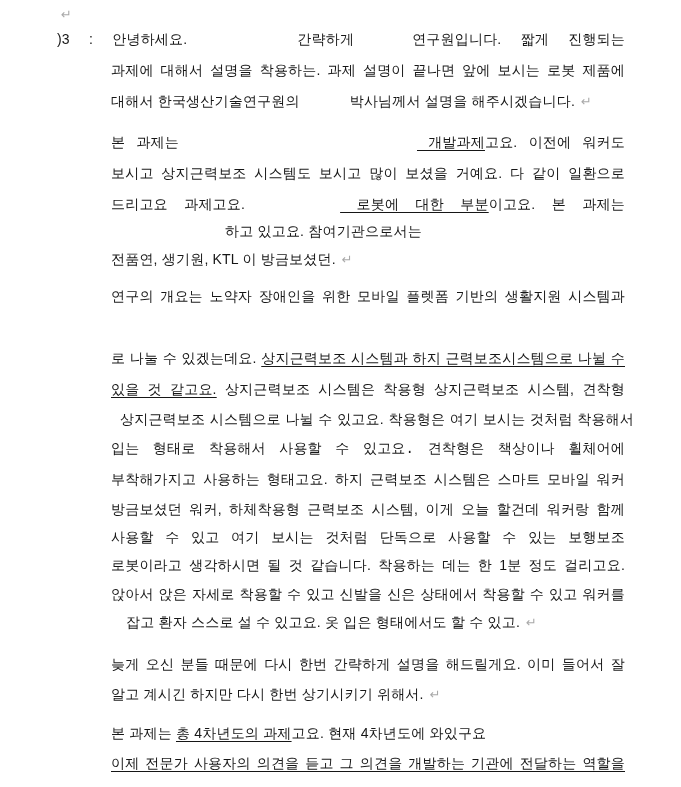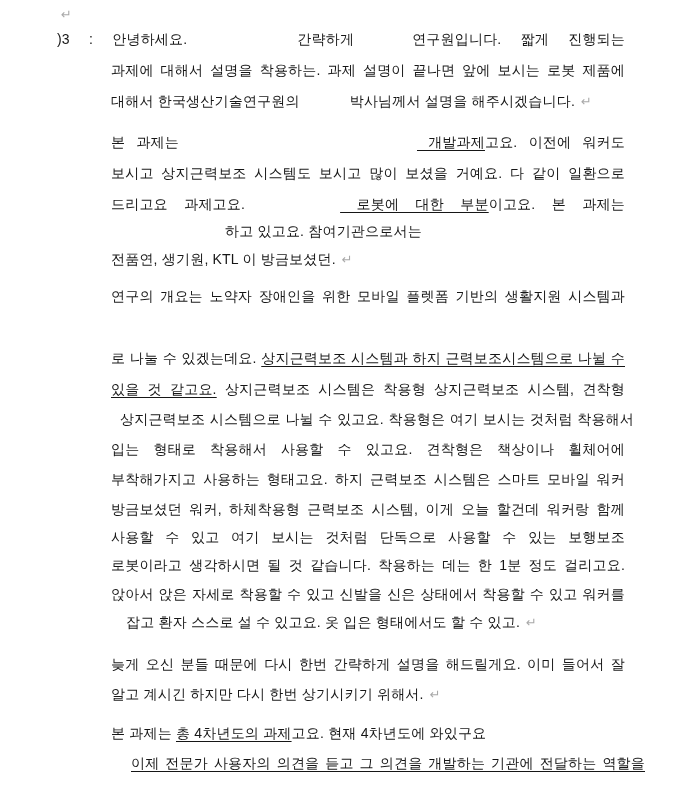--- a/index.html
+++ b/index.html
@@ -48,24 +48,24 @@
     <div class="line" style="top: 91px; left: 111px; color: rgb(22, 22, 22);"><span>대해서 한국생산기술연구원의</span><span class="gap" style="width: 50px;"></span><span>박사님께서 설명을 해주시겠습니다.</span><span class="mark" style="color: rgb(169, 169, 169);">↵</span></div>
     <div class="line just" style="top: 132px; left: 111px; width: 514px; color: rgb(22, 22, 22);"><span>본 과제는</span><span class="gap" style="width: 238px;"></span><span class="u"> 개발과제</span><span>고요. 이전에 워커도</span></div>
     <div class="line just" style="top: 163px; left: 111px; width: 514px; color: rgb(22, 22, 22);"><span>보시고 상지근력보조 시스템도 보시고 많이 보셨을 거예요. 다 같이 일환으로</span></div>
     <div class="line just" style="top: 194px; left: 111px; width: 514px; color: rgb(22, 22, 22);"><span>드리고요 과제고요.</span><span class="gap" style="width: 95px;"></span><span class="u"> 로봇에 대한 부분</span><span>이고요. 본 과제는</span></div>
     <div class="line" style="top: 221px; left: 225px; color: rgb(22, 22, 22);"><span>하고 있고요. 참여기관으로서는</span></div>
     <div class="line" style="top: 249px; left: 111px; color: rgb(22, 22, 22);"><span>전품연, 생기원, KTL 이 방금보셨던.</span><span class="mark" style="color: rgb(169, 169, 169);">↵</span></div>
     <div class="line just" style="top: 286px; left: 111px; width: 514px; color: rgb(22, 22, 22);"><span>연구의 개요는 노약자 장애인을 위한 모바일 플렛폼 기반의 생활지원 시스템과</span></div>
     <div class="line just" style="top: 348px; left: 111px; width: 514px; color: rgb(22, 22, 22);"><span>로 나눌 수 있겠는데요. </span><span class="u">상지근력보조 시스템과 하지 근력보조시스템으로 나뉠 수</span></div>
     <div class="line just" style="top: 379px; left: 111px; width: 514px; color: rgb(22, 22, 22);"><span class="u">있을 것 같고요.</span><span> 상지근력보조 시스템은 착용형 상지근력보조 시스템, 견착형</span></div>
     <div class="line just" style="top: 409px; left: 111px; width: 514px; color: rgb(22, 22, 22); margin-left: 9px;"><span>상지근력보조 시스템으로 나뉠 수 있고요. 착용형은 여기 보시는 것처럼 착용해서</span></div>
-    <div class="line just" style="top: 439px; left: 111px; width: 514px; color: rgb(22, 22, 22);"><span>입는 형태로 착용해서 사용할 수 있고요. 견착형은 책상이나 휠체어에</span></div>
+    <div class="line just" style="top: 439px; left: 111px; width: 514px; color: rgb(22, 22, 22); font-family: Liberation Mono, monospace;"><span>입는 형태로 착용해서 사용할 수 있고요. 견착형은 책상이나 휠체어에</span></div>
     <div class="line just" style="top: 469px; left: 111px; width: 514px; color: rgb(22, 22, 22);"><span>부착해가지고 사용하는 형태고요. 하지 근력보조 시스템은 스마트 모바일 워커</span></div>
     <div class="line just" style="top: 527px; left: 111px; width: 514px; color: rgb(22, 22, 22);"><span>사용할 수 있고 여기 보시는 것처럼 단독으로 사용할 수 있는 보행보조</span></div>
     <div class="line just" style="top: 499px; left: 111px; width: 514px; color: rgb(22, 22, 22);"><span>방금보셨던 워커, 하체착용형 근력보조 시스템, 이게 오늘 할건데 워커랑 함께</span></div>
     <div class="line just" style="top: 555px; left: 111px; width: 514px; color: rgb(22, 22, 22);"><span>로봇이라고 생각하시면 될 것 같습니다. 착용하는 데는 한 1분 정도 걸리고요.</span></div>
     <div class="line just" style="top: 584px; left: 111px; width: 514px; color: rgb(22, 22, 22);"><span>앉아서 앉은 자세로 착용할 수 있고 신발을 신은 상태에서 착용할 수 있고 워커를</span></div>
     <div class="line" style="top: 612px; left: 126px; color: rgb(22, 22, 22);"><span>잡고 환자 스스로 설 수 있고요. 옷 입은 형태에서도 할 수 있고.</span><span class="mark" style="color: rgb(169, 169, 169);">↵</span></div>
     <div class="line just" style="top: 654px; left: 111px; width: 514px; color: rgb(22, 22, 22);"><span>늦게 오신 분들 때문에 다시 한번 간략하게 설명을 해드릴게요. 이미 들어서 잘</span></div>
     <div class="line" style="top: 684px; left: 111px; color: rgb(22, 22, 22);"><span>알고 계시긴 하지만 다시 한번 상기시키기 위해서.</span><span class="mark" style="color: rgb(169, 169, 169);">↵</span></div>
     <div class="line" style="top: 723px; left: 111px; color: rgb(22, 22, 22);"><span>본 과제는 </span><span class="u">총 4차년도의 과제</span><span>고요. 현재 4차년도에 와있구요</span></div>
-    <div class="line just" style="top: 753px; left: 111px; width: 514px; color: rgb(22, 22, 22); margin-left: 20px;"><span class="u">이제 전문가 사용자의 의견을 듣고 그 의견을 개발하는 기관에 전달하는 역할을</span></div>
+    <div class="line just" style="top: 753px; left: 111px; width: 514px; color: rgb(22, 22, 22);"><span class="u">이제 전문가 사용자의 의견을 듣고 그 의견을 개발하는 기관에 전달하는 역할을</span></div>
   </div>
 
 </body></html>

